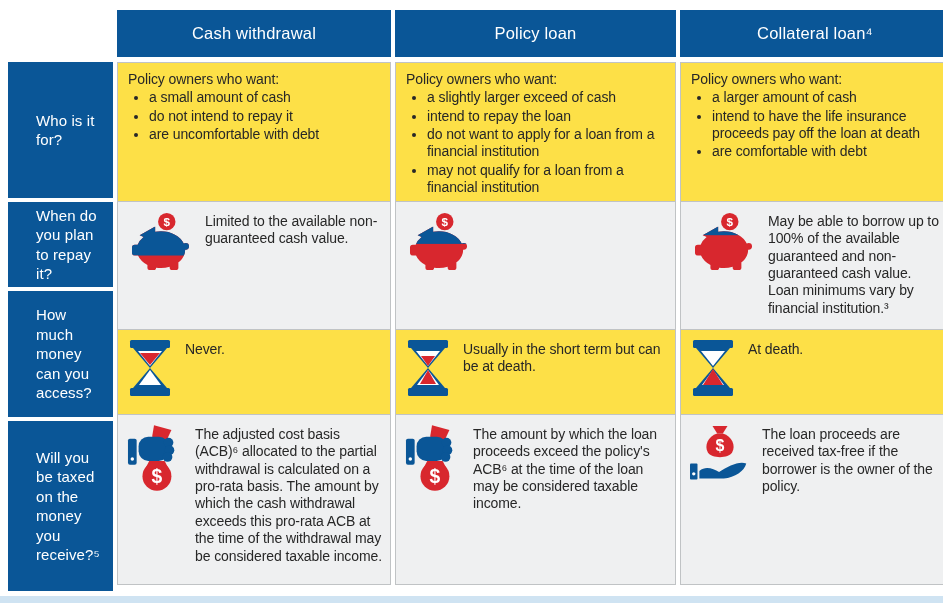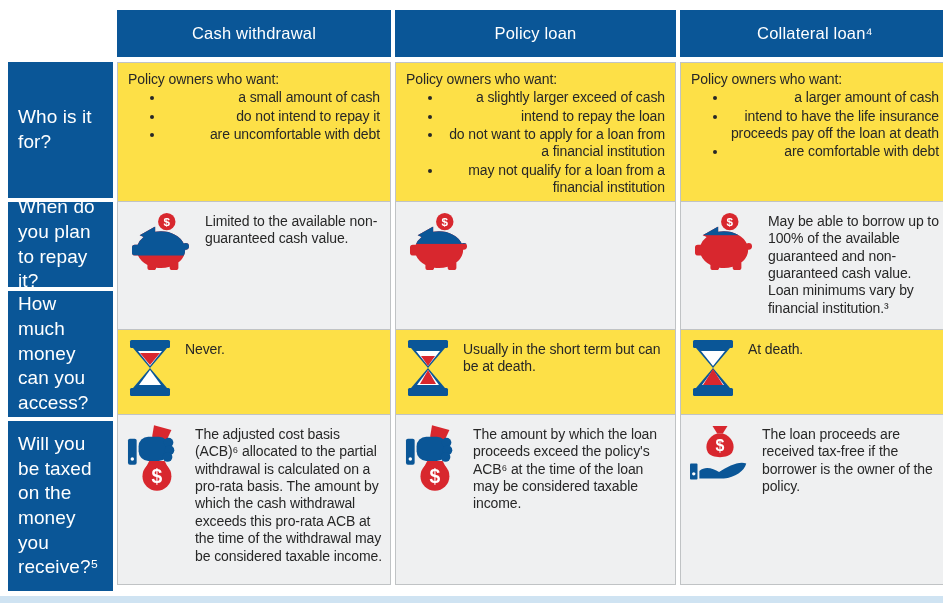--- a/index.html
+++ b/index.html
@@ -1,35 +1,35 @@
 <!DOCTYPE html>
 <html><head>
 <meta charset="utf-8">
 <style>
   html,body{margin:0;padding:0;background:#ffffff;}
   body{width:943px;height:603px;position:relative;font-family:"Liberation Sans",sans-serif;color:#272727;overflow:hidden;}
   .wrap{position:absolute;left:8px;top:10px;display:flex;gap:4px;align-items:flex-start;}
   
   .rowhead-col{width:105px;margin-top:52px;display:flex;flex-direction:column;gap:4px;}
   .rowhead{background:#0a5697;color:#ffffff;display:flex;align-items:center;box-sizing:border-box;
-           padding:4px 6px 4px 10px;font-size:19px;line-height:1.3;letter-spacing:.1px;}
+           padding:4px 6px 4px 28px;font-size:15px;line-height:1.3;letter-spacing:.1px;}
   .b1{height:136px}.b2{height:126px}.b3{height:85px}.b4{height:170px}
   
   .col{display:flex;flex-direction:column;border-radius:17px;}
   .c1{width:274px}.c2{width:281px}.c3{width:270px}
   .band{height:47px;background:#0a5697;color:#ffffff;display:flex;align-items:center;justify-content:center;
         font-size:16.5px;letter-spacing:.2px;margin-bottom:5px;}
   .cell{background:#fde047;border:1px solid #c0c3c5;box-sizing:border-box;padding:8px 10px;
         font-size:14px;line-height:1.24;letter-spacing:-.1px;}
   .cell + .cell{margin-top:-1px;}
   .cell.gray{background:#eff0f1;}
   .r1{height:140px}.r2{height:129px}.r3{height:86px}.r4{height:171px}
   .intro{margin:0;}
   ul.blist{margin:1px 0 0 0;padding-left:21px;}
-  ul.blist li{margin:0 0 1px 16px;text-align:right;}
+  ul.blist li{margin:0 0 1px 0;}
   .icon-cell{display:flex;gap:12px;align-items:flex-start;padding:9px 8px 8px 9px;}
   .icon-box{flex:0 0 auto;}
   .ctext{flex:1 1 auto;padding-top:2px;}
   .dollar{font-family:"Liberation Sans",sans-serif;font-weight:bold;fill:#ffffff;}
   .footer-strip{position:absolute;left:0;bottom:0;width:943px;height:7px;background:#cfe3f2;}
 </style>
 </head>
 <body>
 
 <div class="wrap">

